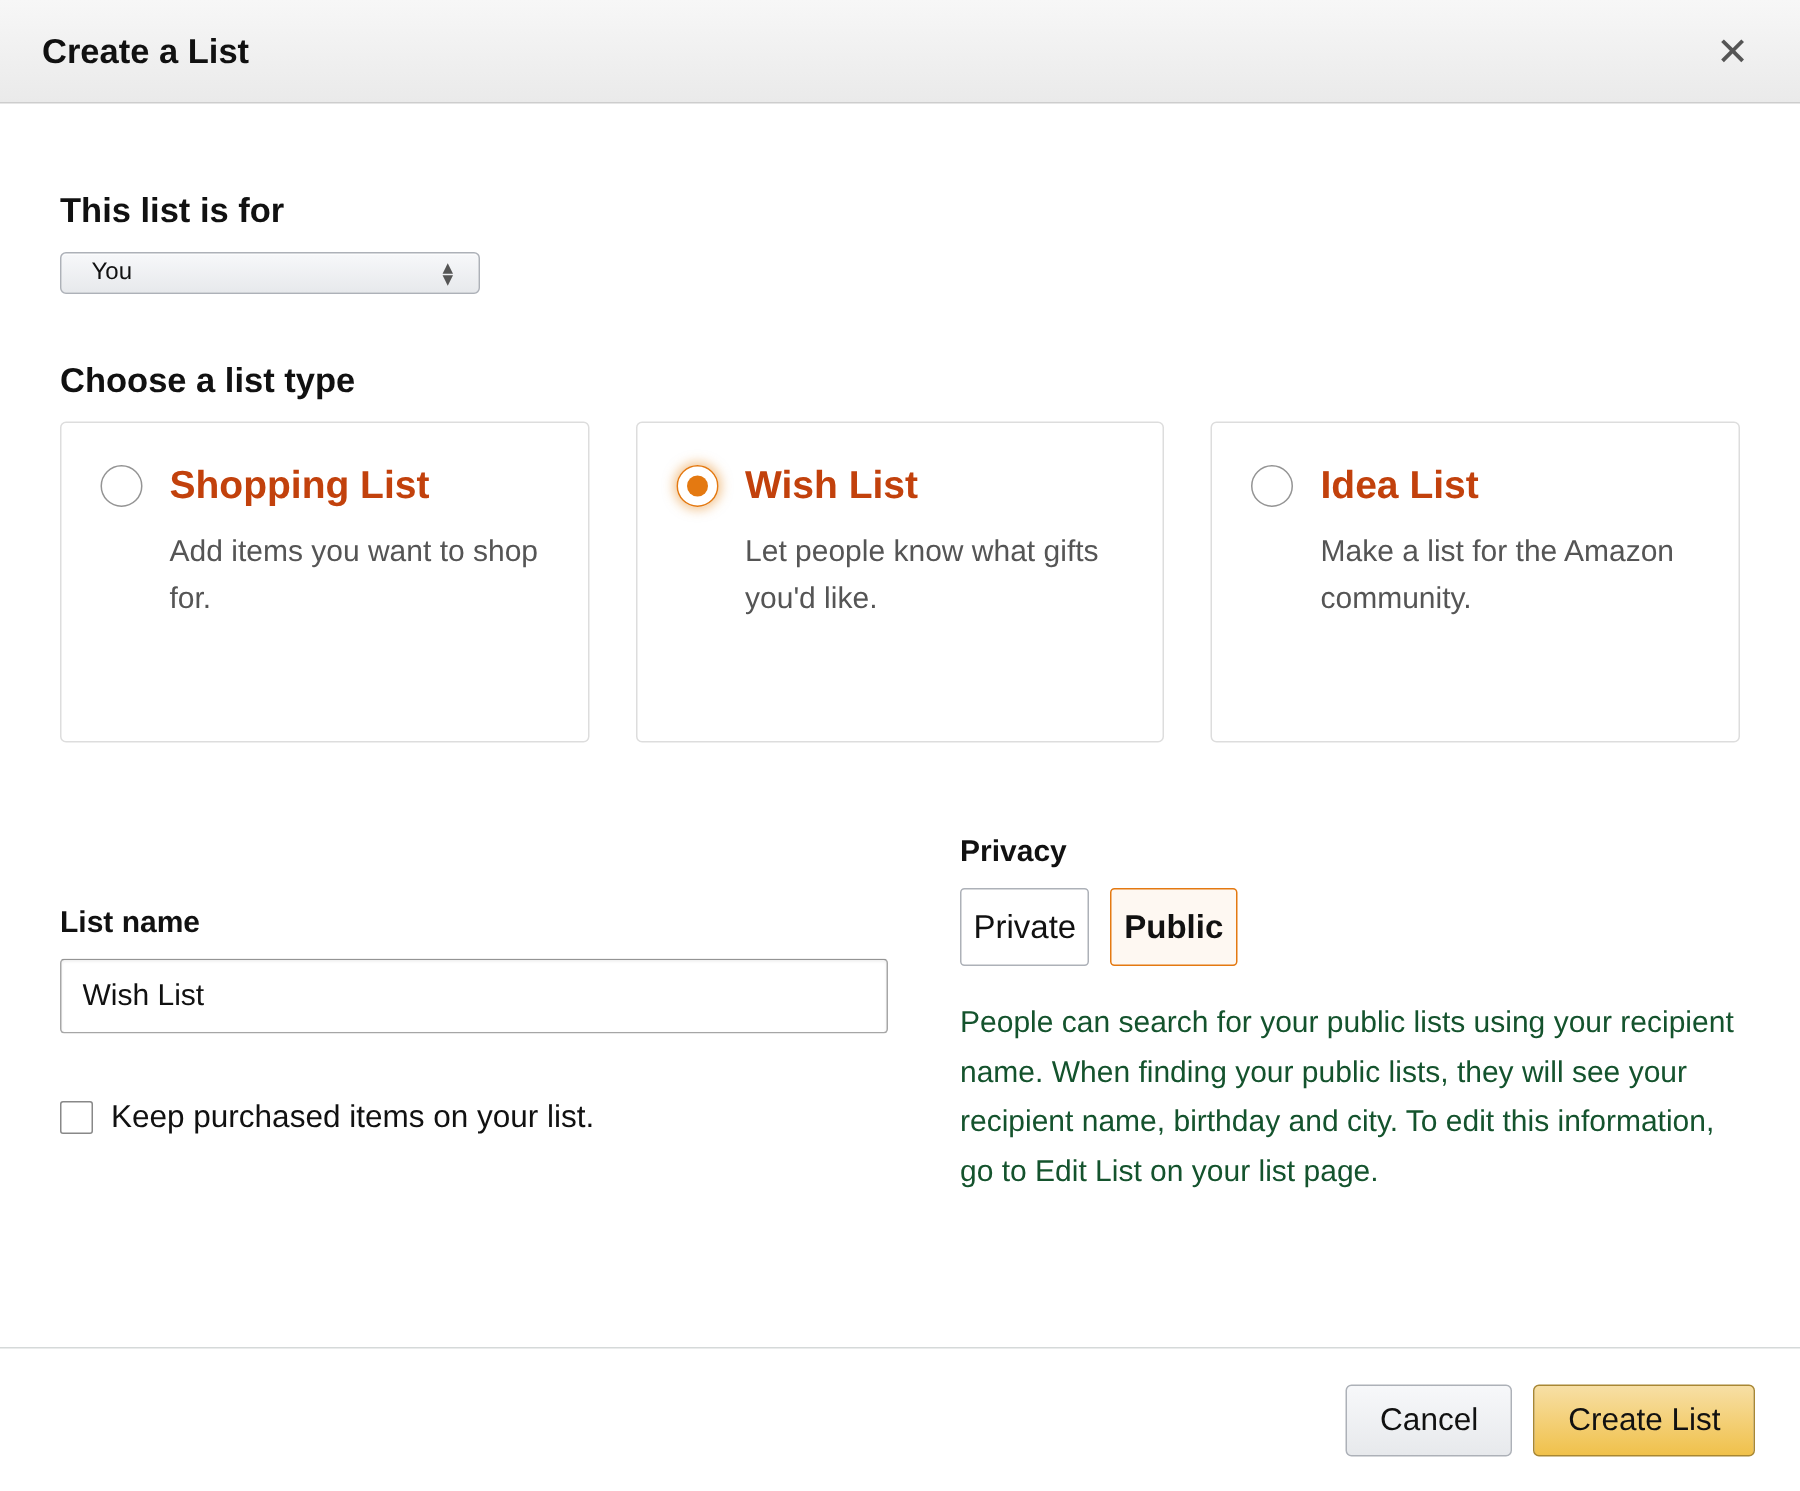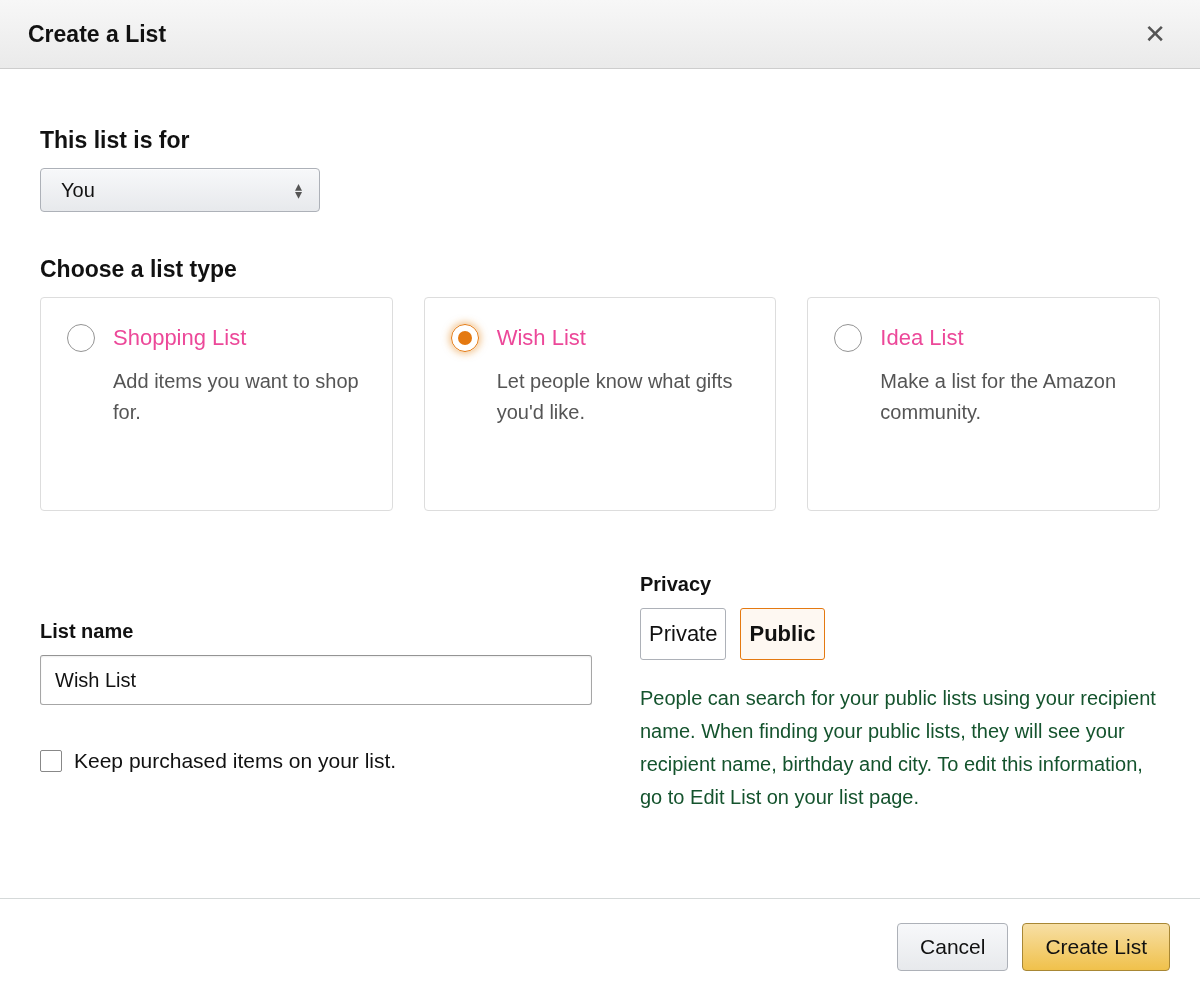--- a/index.html
+++ b/index.html
@@ -47,27 +47,27 @@
     color: #111;
     margin-bottom: 12px;
   }
   .select-wrap {
     position: relative;
     width: 280px;
     margin-bottom: 44px;
   }
   .select-box {
     width: 100%;
-    height: 44px;
+    height: 28px;
     border-radius: 4px;
     border: 1px solid #adb1b8;
     background: linear-gradient(#f7f8fa, #e7e9ec);
     box-shadow: 0 1px 0 rgba(255,255,255,.6) inset;
     padding: 0 36px 0 20px;
-    font-size: 20px;
+    font-size: 16px;
     color: #111;
     display: flex;
     align-items: center;
     cursor: pointer;
   }
   .select-caret {
     position: absolute;
     right: 18px;
     top: 50%;
     transform: translateY(-50%);
@@ -113,23 +113,23 @@
     position: absolute;
     width: 14px;
     height: 14px;
     background: #e47911;
     border-radius: 50%;
     top: 50%;
     left: 50%;
     transform: translate(-50%, -50%);
   }
   .card-title {
-    font-size: 22px;
-    font-weight: 400;
-    color: #ec4899;
+    font-size: 26px;
+    font-weight: 700;
+    color: #c2410c;
   }
   .card-desc {
     margin-left: 46px;
     font-size: 20px;
     color: #555;
     line-height: 1.55;
   }
   .form-row {
     display: flex;
     gap: 48px;

